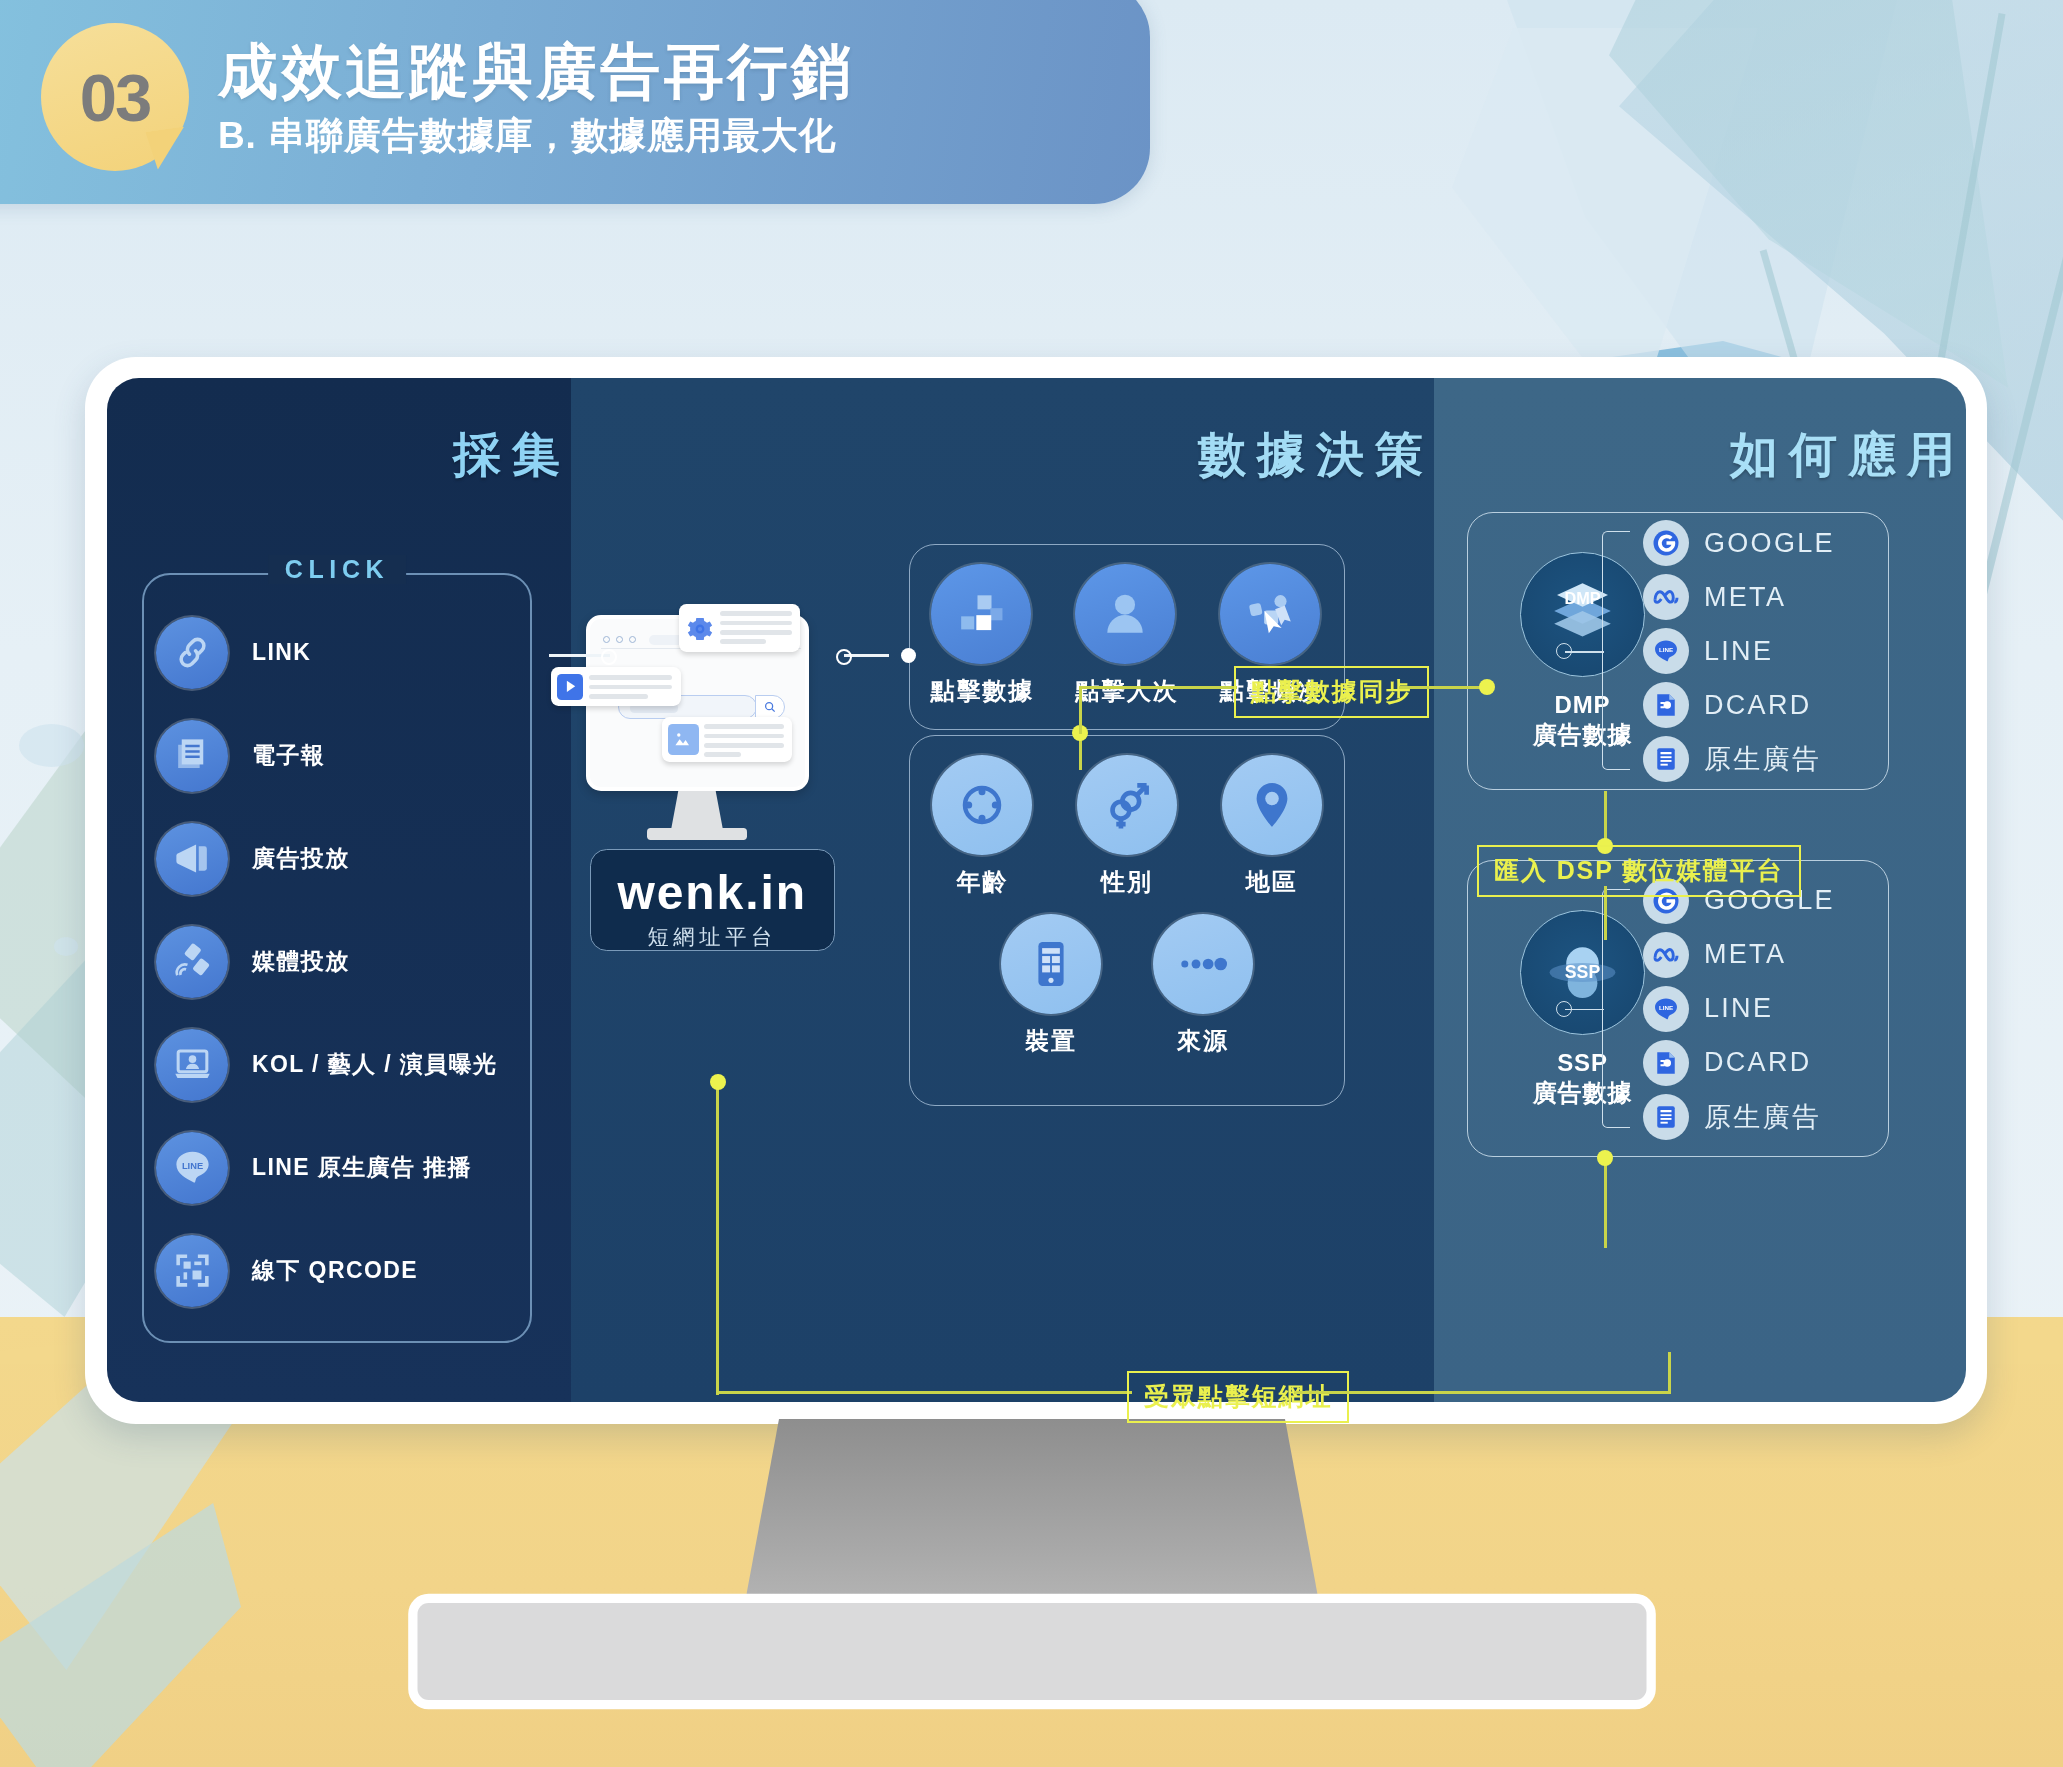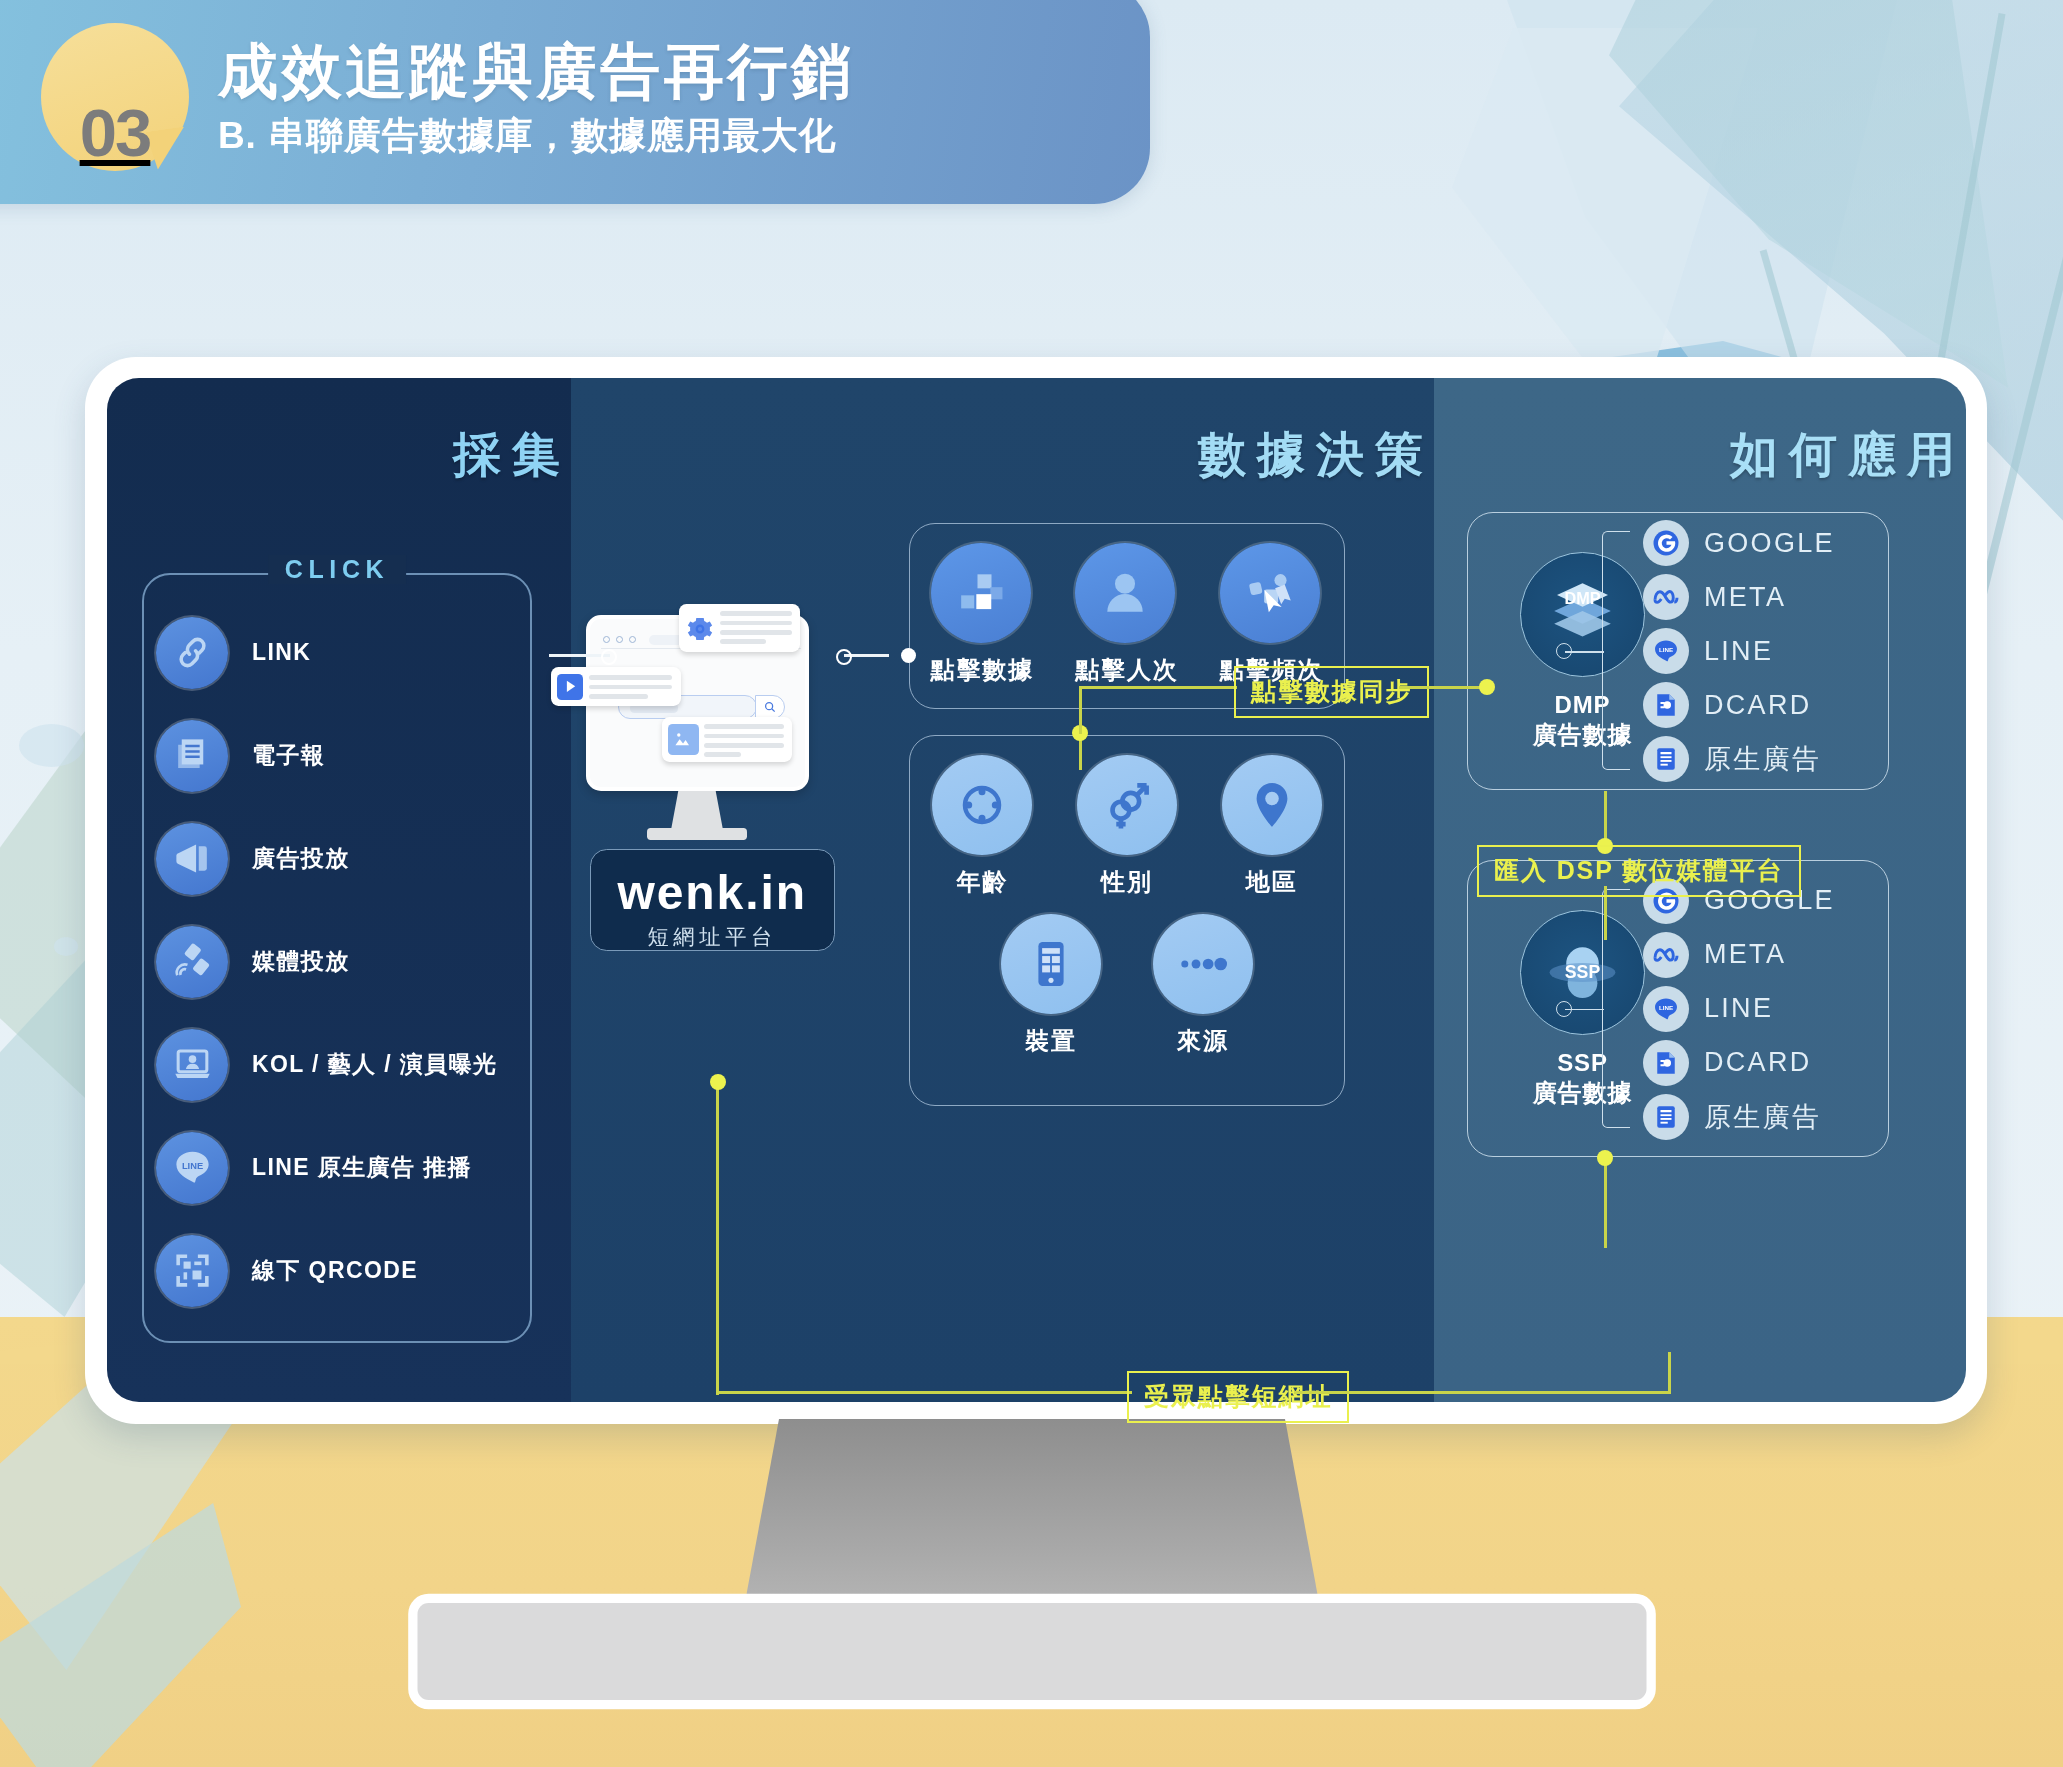--- a/index.html
+++ b/index.html
@@ -29,21 +29,21 @@
   .palm-l2{left:-111px;top:835px;width:390px;height:482px;background:#a8cfd2;clip-path:polygon(80% 0,100% 25%,45% 100%,0 70%);opacity:.45;}
   .leaf-y1{position:absolute;left:-56px;top:1280px;width:306px;height:390px;background:#cfe0dd;clip-path:polygon(85% 0,100% 30%,40% 100%,0 60%);opacity:.8;}
   .leaf-y2{position:absolute;left:-37px;top:1503px;width:278px;height:297px;background:#bfd9dc;clip-path:polygon(90% 0,100% 35%,35% 100%,0 55%);opacity:.75;}
   .dot-bg{position:absolute;border-radius:50%;background:#cfe3ee;opacity:.65;}
 
   
   #header{position:absolute;left:-56px;top:-18.6px;width:1206px;height:223px;
      background:linear-gradient(100deg,#85c3df 0%,#7aacd4 45%,#6b93c6 100%);
      border-radius:0 56px 56px 0;box-shadow:0 3.7px 16.7px rgba(70,110,150,.18);}
   .badge{position:absolute;left:97px;top:42px;width:148px;height:148px;background:linear-gradient(160deg,#f6df9a 0%,#f3d279 100%);
-     border-radius:50%;display:flex;align-items:flex-end;justify-content:center;text-decoration:underline;}
+     border-radius:50%;display:flex;align-items:center;justify-content:center;}
   .badge:after{content:"";position:absolute;right:1.9px;bottom:3.7px;width:39px;height:39px;background:#f3d279;
      clip-path:polygon(0 0,100% 0,18% 100%);transform:rotate(-8deg);}
   .badge span{font-size:67px;font-weight:bold;color:#7c7c7c;letter-spacing:-1.9px;z-index:2;}
   .hd-title{position:absolute;left:274px;top:51px;font-size:60px;font-weight:bold;color:#fff;letter-spacing:3.7px;text-shadow:0 1.9px 3.7px rgba(40,70,100,.18);}
   .hd-sub{position:absolute;left:274px;top:130px;font-size:37px;font-weight:bold;color:#fff;letter-spacing:0.9px;}
 
   
   #monitor{position:absolute;left:85px;top:357px;width:1902px;height:1067px;background:#fff;border-radius:51px;
      box-shadow:0 13px 32px rgba(60,90,120,.20);padding:20.4px;}
   #screen{position:absolute;left:107px;top:378px;width:1859px;height:1024px;border-radius:32px;overflow:hidden;display:flex;}
@@ -86,21 +86,21 @@
   .card .acc{position:absolute;right:-4.6px;bottom:-4.6px;left:5.6px;top:5.6px;background:#3f74e8;border-radius:7.4px;z-index:-1;}
   .ln{position:absolute;height:4.6px;background:#e1e5e9;border-radius:2.8px;}
   .mini-stand{position:absolute;left:85px;top:176px;width:52px;height:39px;background:#dfe1e3;clip-path:polygon(14% 0,86% 0,100% 100%,0 100%);}
   .mini-foot{position:absolute;left:61px;top:213px;width:100px;height:12px;background:#dfe1e3;border-radius:3.7px;}
   .wenk{position:absolute;left:3.7px;top:234px;width:245px;height:102px;background:#0f2c4d;border:1.9px solid #7a9ab9;border-radius:16.7px;text-align:center;padding-top:15px;}
   .wenk b{display:block;color:#fff;font-size:48px;font-weight:bold;letter-spacing:1.9px;}
   .wenk s{display:block;color:#cfe0ee;font-size:21.3px;text-decoration:none;letter-spacing:4.6px;margin-top:2px;}
 
   
   .dpanel{position:absolute;border:1.9px solid #8ea9c4;border-radius:26px;}
-  .p1{left:338px;top:145px;width:436px;height:186px;}
+  .p1{left:338px;top:166px;width:436px;height:186px;}
   .p2{left:338px;top:357px;width:436px;height:371px;}
   .circrow{display:flex;justify-content:space-around;padding-top:18.6px;}
   .cbox{text-align:center;}
   .cir{width:100px;height:100px;border-radius:50%;background:linear-gradient(160deg,#5d97e8 0%,#4a7fd3 100%);display:flex;align-items:center;justify-content:center;
      box-shadow:0 0 0 1.9px rgba(255,255,255,.18);}
   .cir.light{background:linear-gradient(160deg,#a3cbf3 0%,#8fc0ef 100%);}
   .cir svg{width:56px;height:56px;}
   .cap{color:#fff;font-size:24px;font-weight:bold;margin-top:11px;letter-spacing:1.9px;}
 
   

